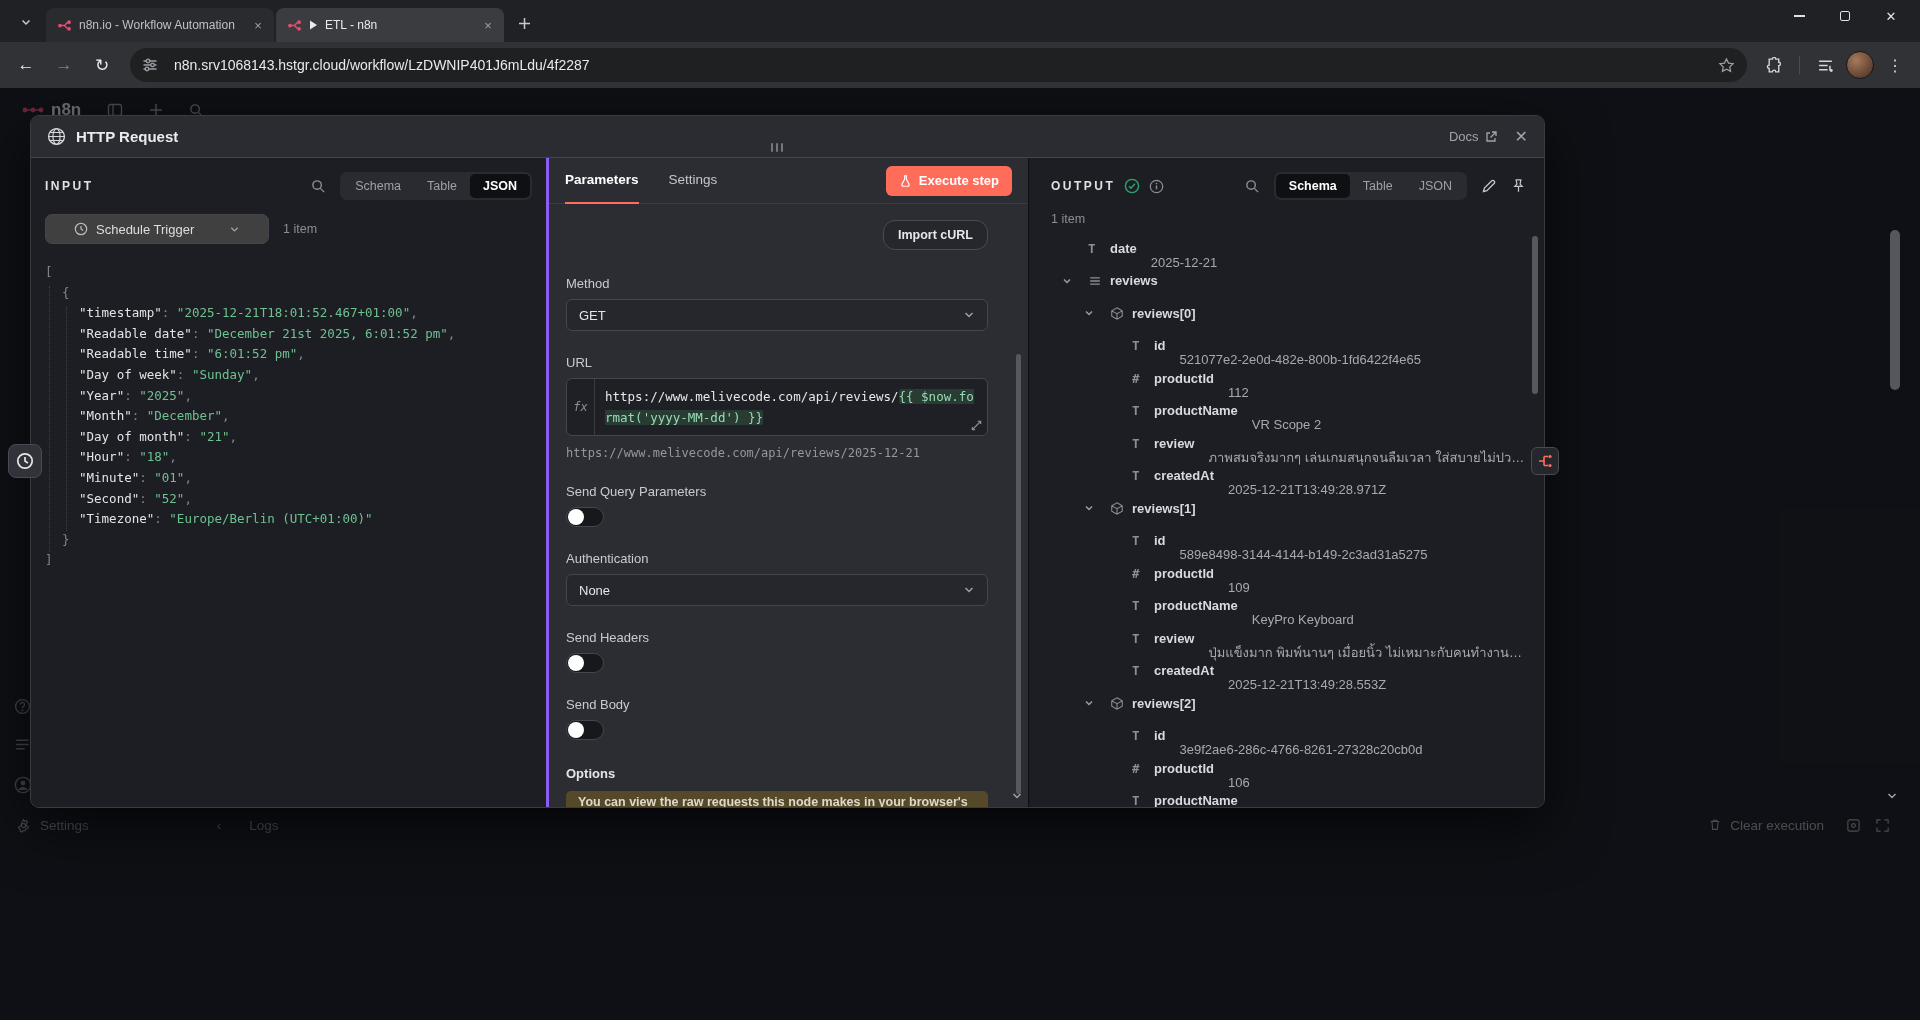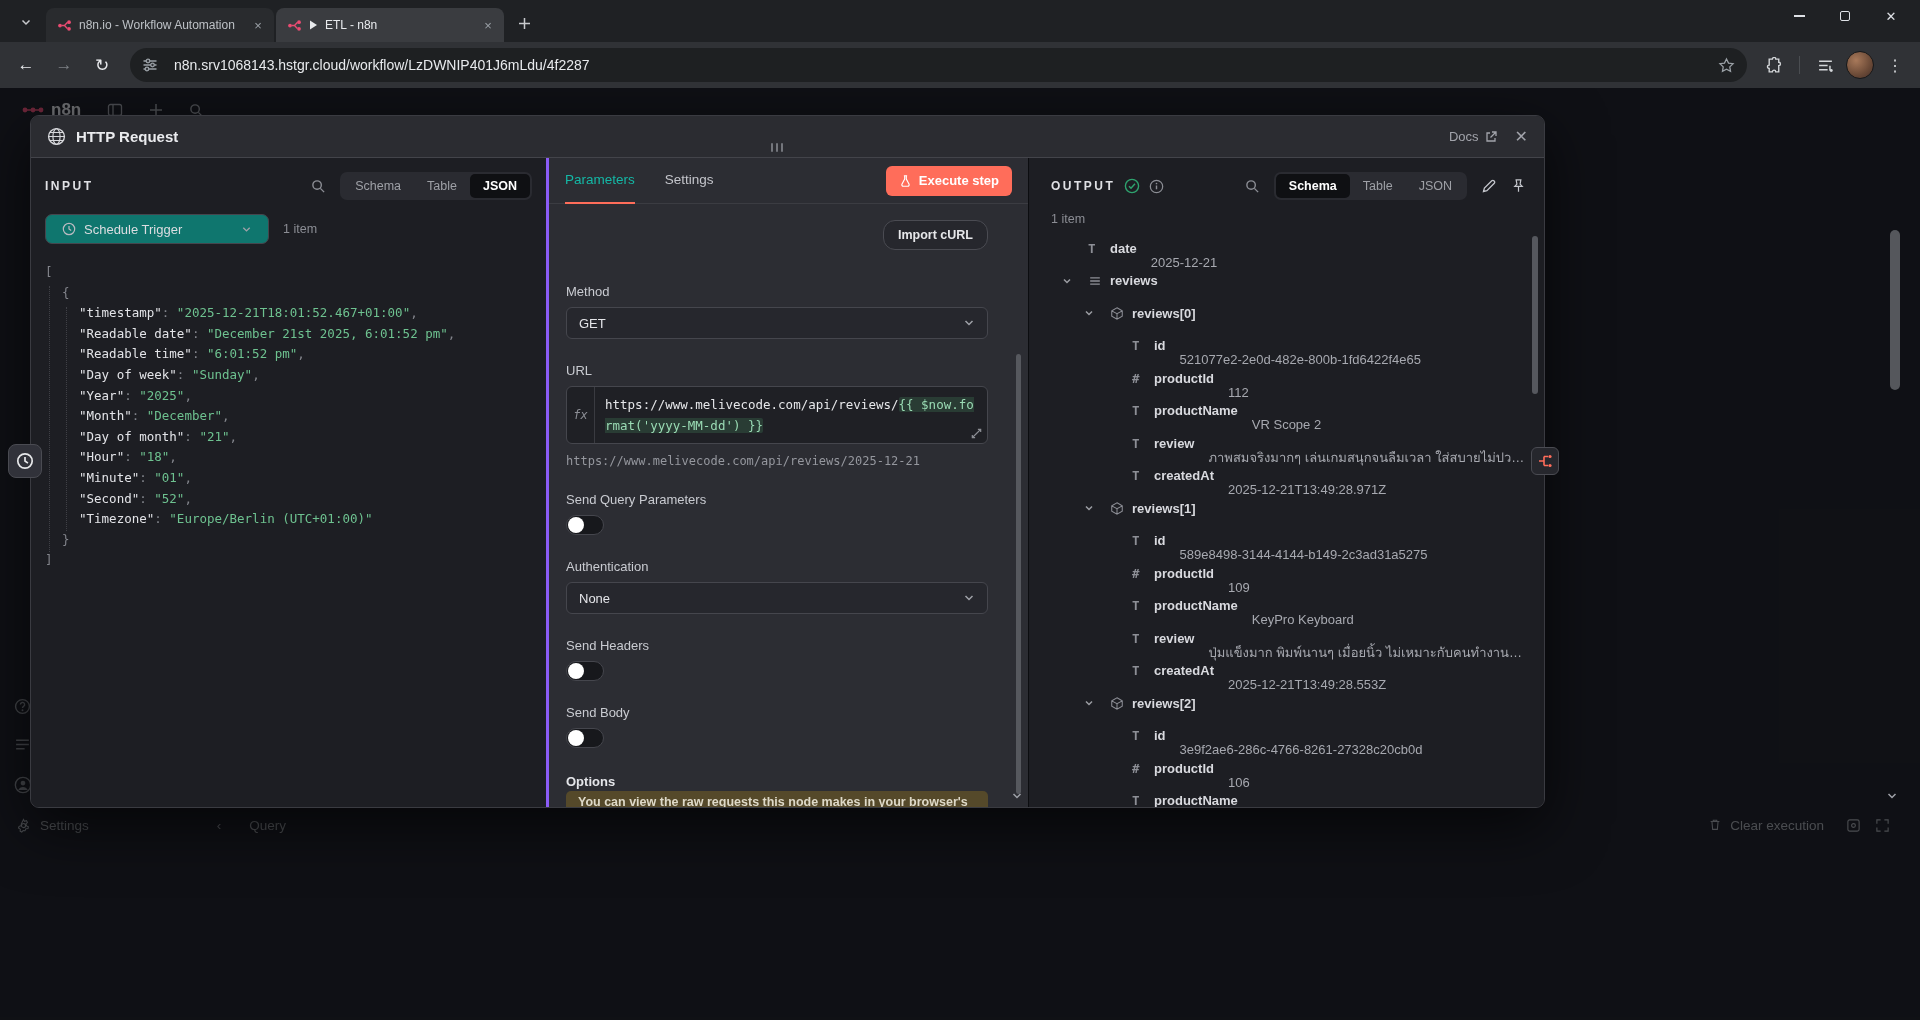--- a/index.html
+++ b/index.html
@@ -60,44 +60,44 @@
   .seg { display:flex; background:#2a2b31; border-radius:7px; padding:2px; }
   .seg-item { padding:5px 13px; font-size:12.5px; color:#9ea0a6; border-radius:5px; white-space:nowrap; }
   .seg-item.active { background:#0f1013; color:#ffffff; font-weight:bold; }
 
   
   .panel-input { width:518px; background:#1d1e23; border-right:3px solid #8b5cf6; padding:14px 14px 0 14px; flex:0 0 auto; }
   .io-head { display:flex; align-items:center; }
   .io-title { font-size:12px; font-weight:bold; letter-spacing:2.5px; color:#e0e1e5; }
   .io-head-right { margin-left:auto; display:flex; align-items:center; gap:14px; }
   .src-row { margin-top:14px; display:flex; align-items:center; }
-  .src-select { width:224px; height:30px; background:#0f766e; border:1px solid #45464d; border-radius:7px; display:flex; align-items:center; gap:8px; padding:0 16px; color:#dcdde1; font-size:13px; }
+  .src-select { width:224px; height:30px; background:#404040; border:1px solid #45464d; border-radius:7px; display:flex; align-items:center; gap:8px; padding:0 28px; color:#dcdde1; font-size:13px; }
   .src-select .chev-right { margin-left:auto; }
   .item-count { color:#8b8d94; font-size:12.5px; margin-left:14px; }
 
   .json-view { margin-top:18px; position:relative; font-family:"DejaVu Sans Mono", monospace; font-size:12.5px; line-height:20.6px; }
   .jline { white-space:pre; }
   .jp { color:#83858c; }
   .jk { color:#e3e4e8; }
   .jv { color:#6ec290; }
   .jguide { position:absolute; width:0; border-left:1px dotted #3f4046; }
   .jguide.a { left:4px; top:24px; height:266px; }
   .jguide.b { left:21px; top:45px; height:224px; }
 
   
   .panel-params { width:480px; background:#2c2d33; border-right:1px solid #0c0d10; display:flex; flex-direction:column; position:relative; flex:0 0 auto; }
   .p-tabs { height:46px; border-bottom:1px solid #3b3c42; display:flex; align-items:center; padding:0 16px; flex:0 0 auto; }
   .ptab { height:46px; display:flex; align-items:center; margin-right:30px; border-bottom:2px solid transparent; color:#c4c5cb; font-size:13.5px; }
-  .ptab.active { color:#14b8a6; border-bottom-color:#ff6d5a; font-weight:normal; }
+  .ptab.active { color:#ffffff; border-bottom-color:#ff6d5a; font-weight:bold; }
   .exec-btn { margin-left:auto; height:30px; padding:0 13px; background:#ff6d5a; border-radius:6px; color:#fff; font-size:13px; font-weight:bold; display:flex; align-items:center; gap:7px; }
   .p-content { flex:1; padding:16px 40px 0 17px; position:relative; overflow:hidden; display:flex; flex-direction:column; }
   .import-curl { margin-left:auto; height:30px; padding:0 14px; background:#26272d; border:1px solid #4a4b52; border-radius:12px; color:#e6e7ea; font-size:12.5px; font-weight:bold; display:flex; align-items:center; flex:0 0 auto; }
   .field-label { font-size:13px; color:#c9cbd1; margin-bottom:8px; }
   .grp { margin-top:24px; }
-  .grp.first { margin-top:34px; }
+  .grp.first { margin-top:26px; }
   .select { height:32px; background:#26272d; border:1px solid #45464d; border-radius:6px; display:flex; align-items:center; padding:0 12px; font-size:13px; color:#e4e5e9; }
   .select .chev-right { margin-left:auto; }
   .url-editor { background:#1f2025; border:1px solid #45464d; border-radius:6px; display:flex; position:relative; }
   .fx-gutter { width:28px; border-right:1px solid #3a3b41; color:#8b8d94; font-style:italic; font-family:"DejaVu Sans Mono", monospace; font-size:12px; display:flex; align-items:center; justify-content:center; }
   .url-code { padding:7px 10px; font-family:"DejaVu Sans Mono", monospace; font-size:12.5px; line-height:21px; color:#e6e7ea; word-break:break-all; flex:1; }
   .expr { color:#9adbb4; background:rgba(78,160,110,.22); border-radius:2px; }
   .editor-expand { position:absolute; right:4px; bottom:3px; color:#8b8d94; }
   .resolved-url { margin-top:10px; font-family:"DejaVu Sans Mono", monospace; font-size:12px; color:#95979e; }
   .toggle { width:38px; height:20px; border-radius:10px; background:#17181c; border:1px solid #45464d; position:relative; margin-top:2px; }
   .toggle .knob { position:absolute; left:1px; top:1px; width:16px; height:16px; border-radius:50%; background:#ffffff; }
@@ -259,21 +259,21 @@
 
   <div class="bg-bottom">
     <div class="bg-settings">
       <svg width="15" height="15" viewBox="0 0 16 16">
           <path d="M8 1.5l1 2 2.2-.6 1 1.7-1.6 1.6.6 2.2 2 .9-.4 2-2.2.2-1 2-2-.2-1.4 1.7-1.8-.9.2-2.2-1.9-1.1.6-1.9 2.1-.5.3-2.2z" fill="none" stroke="currentColor" stroke-width="1.1"></path>
           <circle cx="8" cy="8" r="2.2" fill="none" stroke="currentColor" stroke-width="1.2"></circle>
         </svg>
       <span>Settings</span>
     </div>
     <span class="bg-collapse">‹</span>
-    <span class="bg-logs">Query</span>
+    <span class="bg-logs">Logs</span>
     <div class="bg-clear">
       <svg width="14" height="14" viewBox="0 0 16 16">
           <path d="M3 4h10M6 4V2.5h4V4M4.5 4l.8 9h5.4l.8-9" fill="none" stroke="currentColor" stroke-width="1.2"></path>
         </svg>
       <span>Clear execution</span>
       <svg width="15" height="15" viewBox="0 0 16 16" style="margin-left:14px">
           <rect x="2" y="2" width="12" height="12" rx="2" fill="none" stroke="currentColor" stroke-width="1.2"></rect>
           <circle cx="8" cy="8" r="2" fill="none" stroke="currentColor" stroke-width="1.2"></circle>
         </svg>
       <svg width="15" height="15" viewBox="0 0 16 16" style="margin-left:6px">

